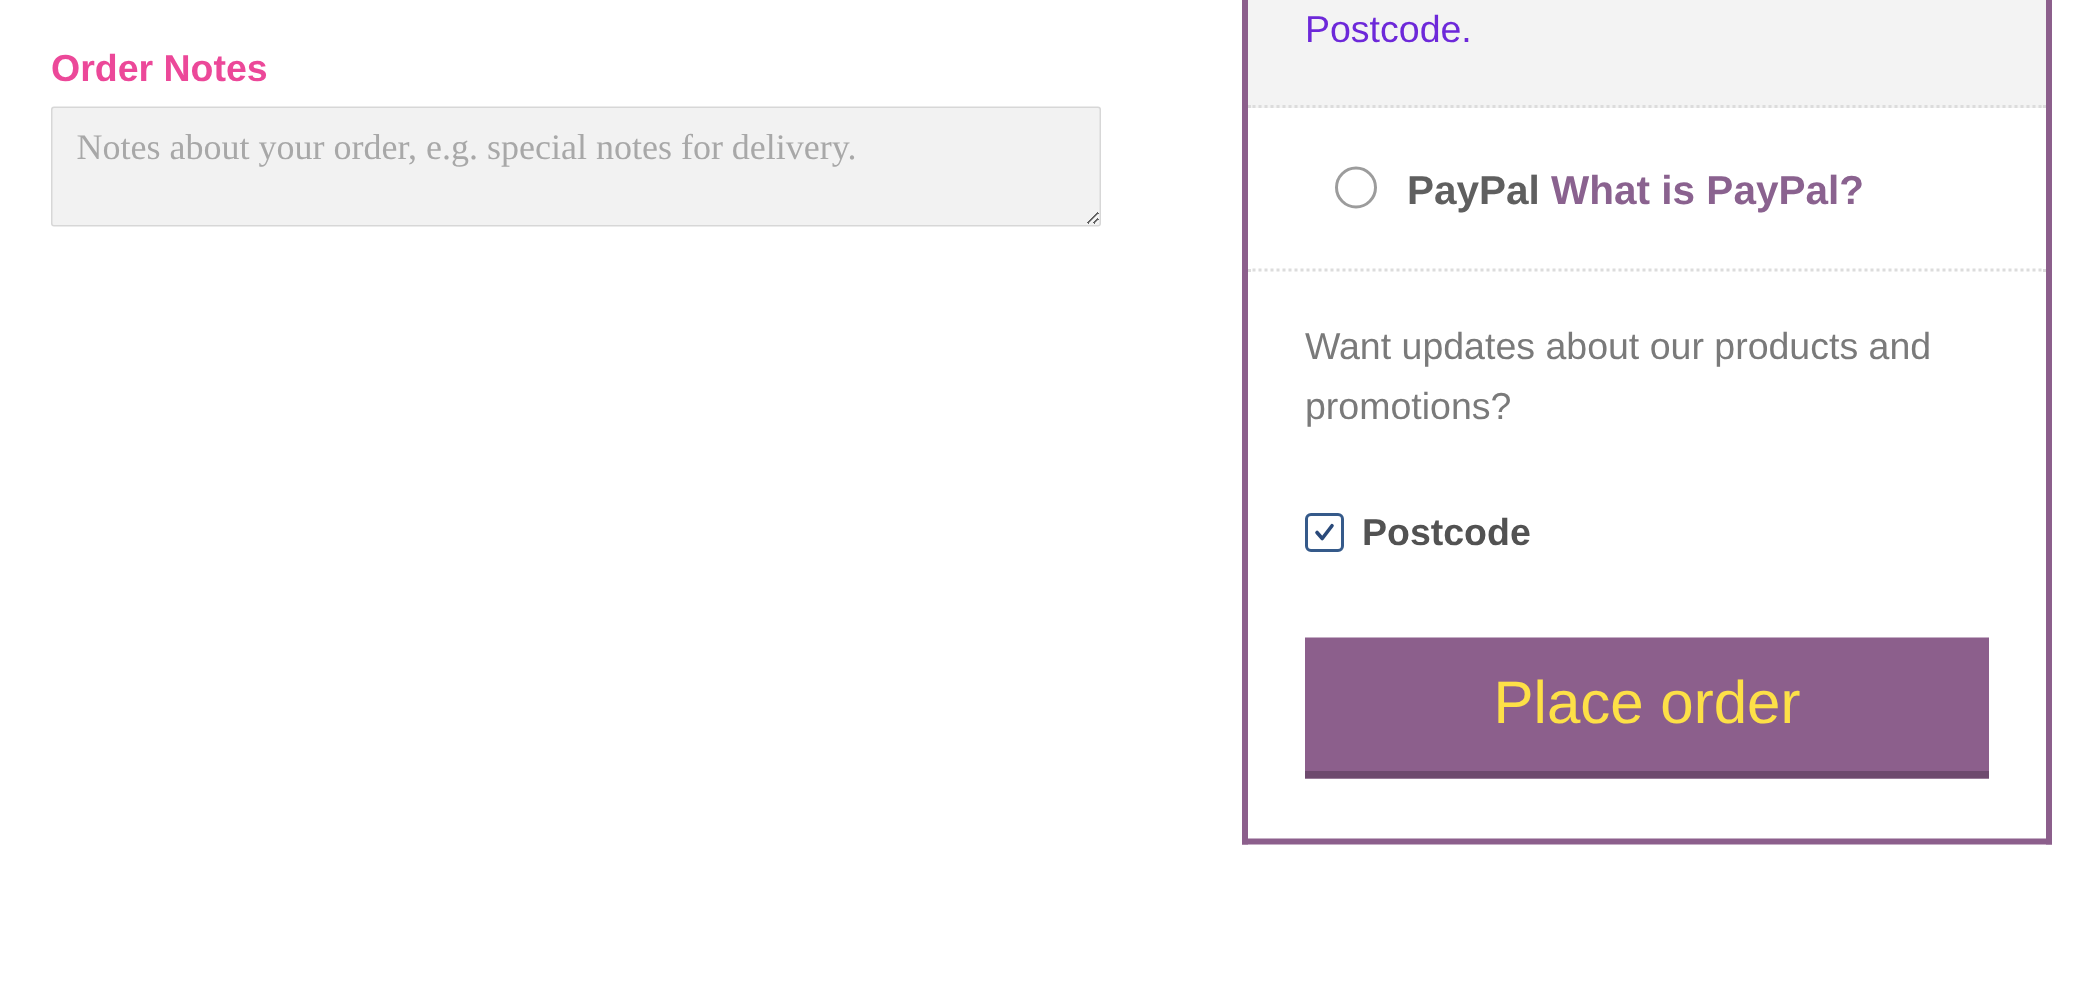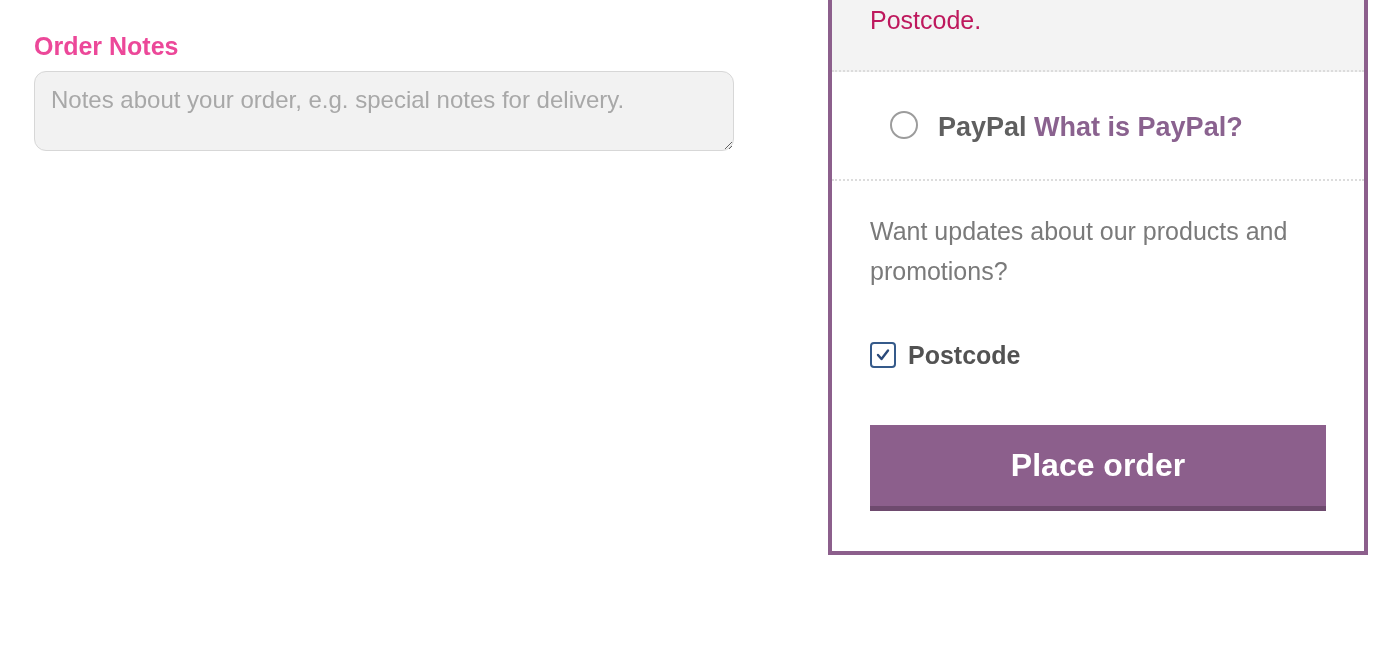--- a/index.html
+++ b/index.html
@@ -44,47 +44,47 @@
     font-weight: 700;
     color: #ec4899;
     margin-bottom: 10px;
   }
   .textarea {
     width: 700px;
     max-width: 100%;
     height: 80px;
     border: 1px solid #d7d7d7;
     background: #f2f2f2;
-    border-radius: 12px;
+    border-radius: 2px;
     font-size: 24px;
     padding: 14px 16px;
     box-sizing: border-box;
     color: #a8a8a8;
-    font-family: Liberation Sans, sans-serif;
+    font-family: Liberation Serif, serif;
     resize: both;
   }
   .textarea::placeholder { color: #a8a8a8; }
   .right {
     width: 562px;
     box-sizing: border-box;
     padding-right: 22px;
   }
   .panel {
     border: 4px solid #8c5f8c;
     border-top: none;
     box-sizing: border-box;
     width: 540px;
     margin-left: 6px;
   }
   .postcode-block {
     background: #f3f3f3;
     padding: 0 27px 30px 38px;
     font-size: 25px;
     line-height: 1.6;
-    color: #be185d;
+    color: #6d28d9;
     border-bottom: 2px dotted #dcdcdc;
   }
   .paypal-block {
     padding: 35px 32px 30px 58px;
     border-bottom: 2px dotted #dcdcdc;
   }
   .pay-row {
     display: flex;
     align-items: flex-start;
   }
@@ -144,23 +144,23 @@
   .sub-check svg { display: block; }
   .sub-label {
     font-size: 25px;
     font-weight: 700;
     color: #525252;
   }
   .place-btn {
     display: block;
     width: 100%;
     background: #8c5f8c;
-    color: #ffffff;
-    font-size: 32px;
-    font-weight: 700;
+    color: #fde047;
+    font-size: 40px;
+    font-weight: 400;
     text-align: center;
     padding: 22px 0;
     border: none;
     border-bottom: 5px solid #6e4a6e;
     cursor: pointer;
   }
 </style>
 </head>
 <body>
 

